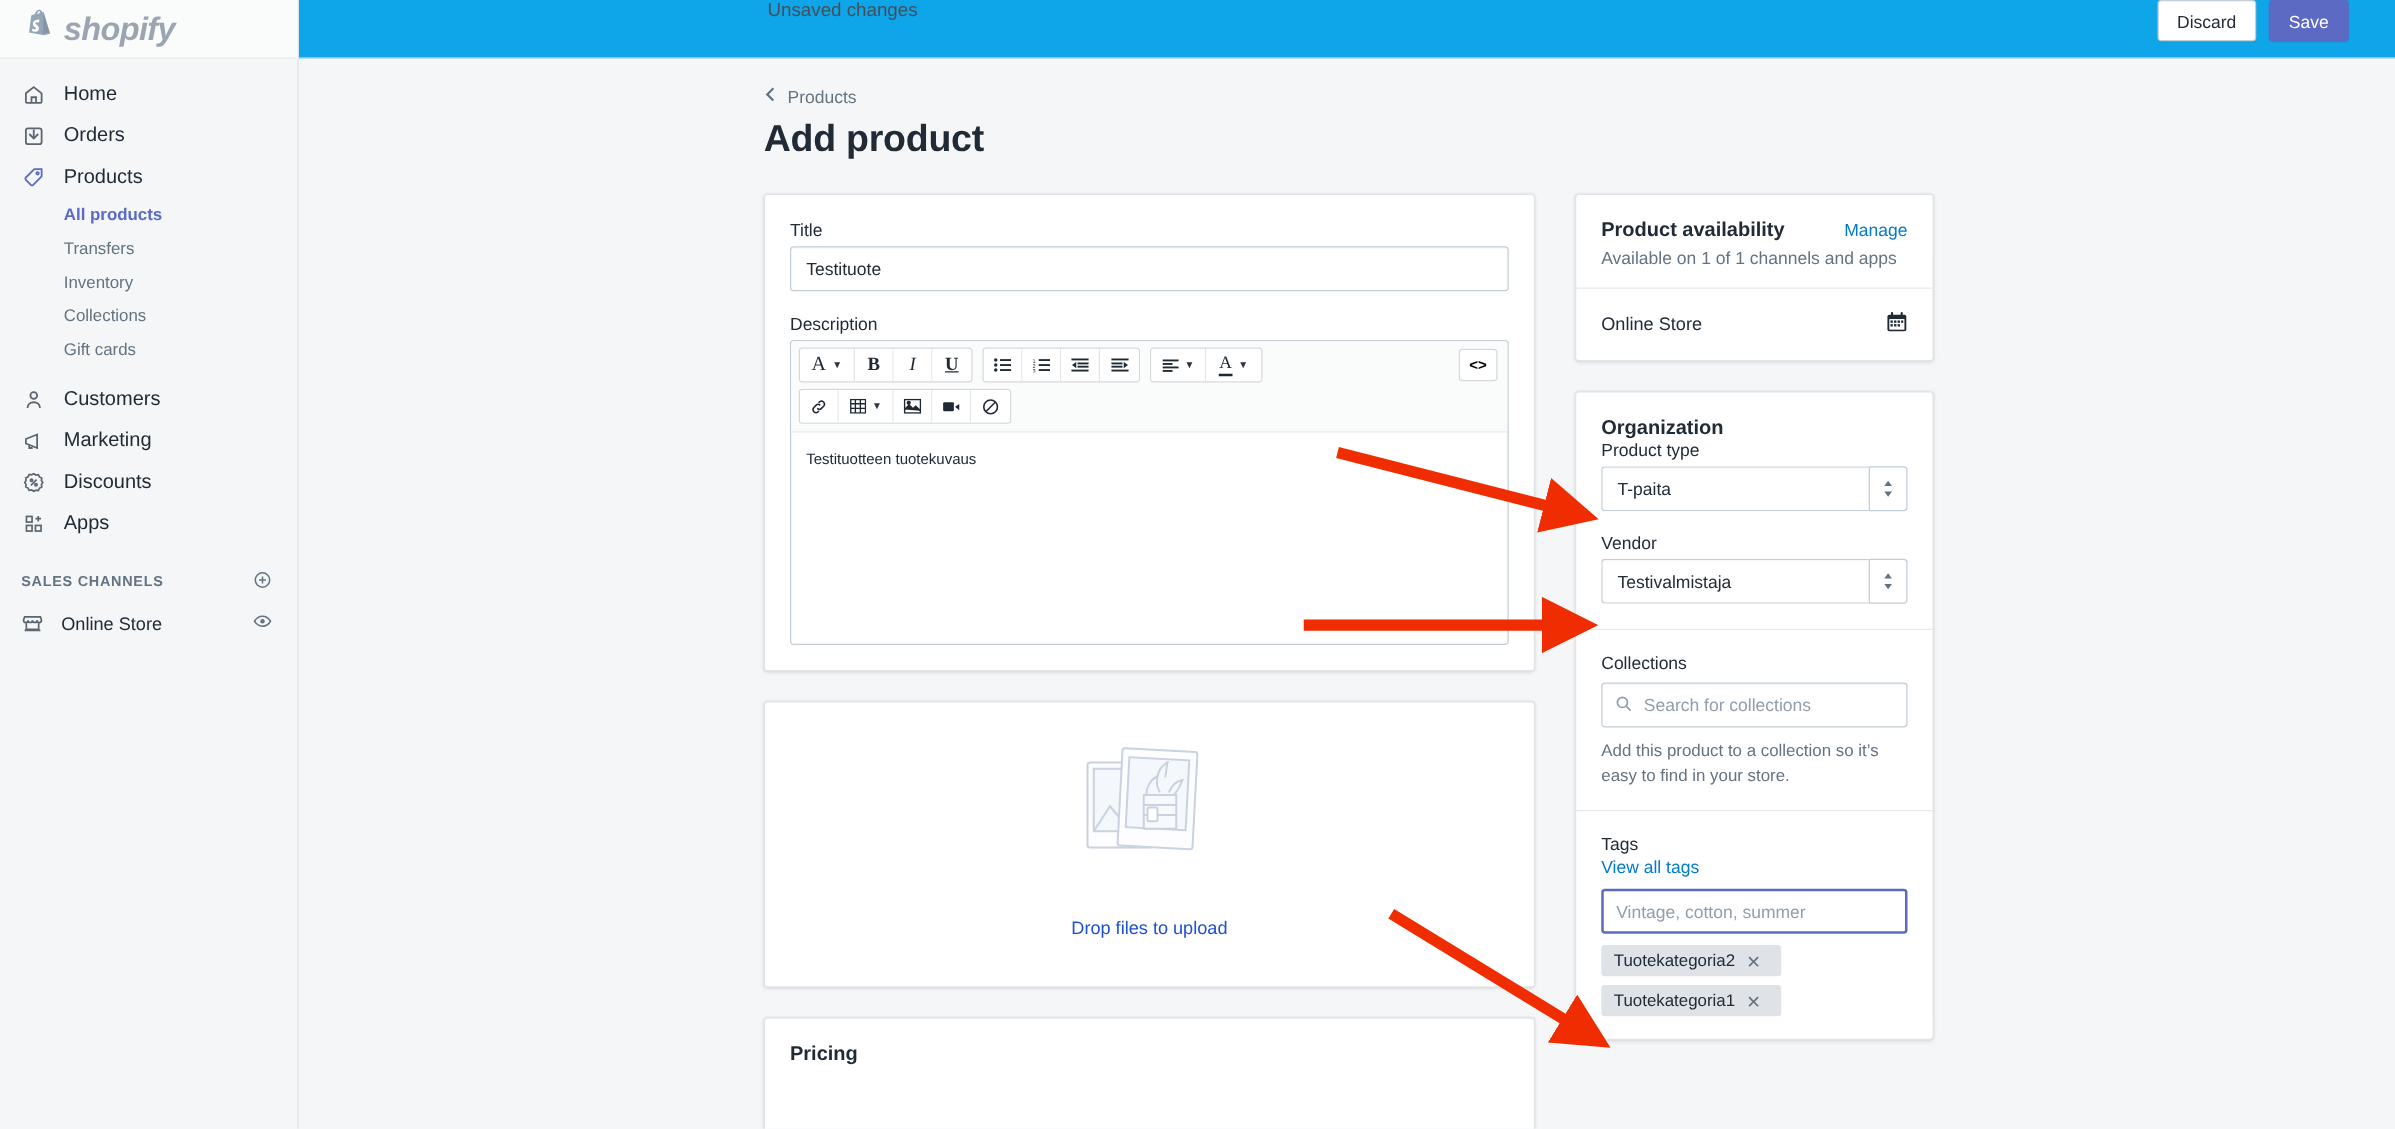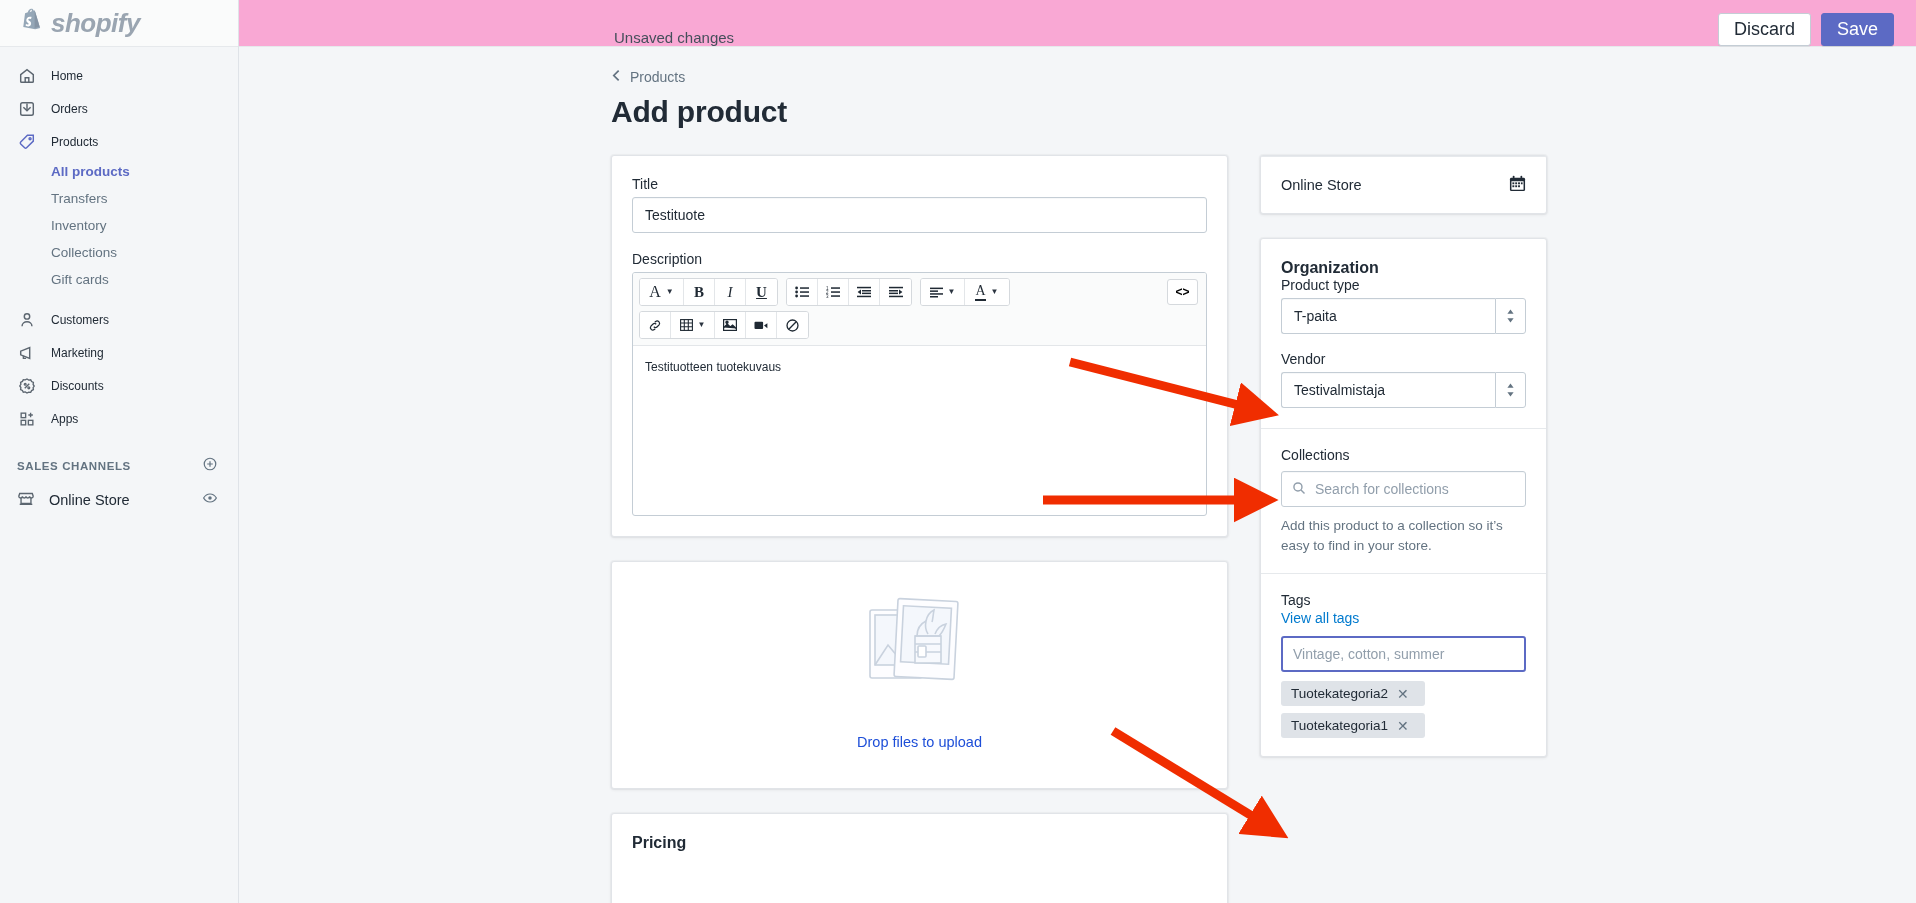--- a/index.html
+++ b/index.html
@@ -28,21 +28,21 @@
   }
   .logo-mark { display: flex; align-items: center; gap: 7px; }
   .logo-word {
     font-size: 26px; font-style: italic; font-weight: 700;
     color: #9aa5b1; letter-spacing: -0.5px;
   }
   .nav { padding-top: 12px; }
   .nav-item {
     display: flex; align-items: center;
     height: 33px; padding-left: 17px; gap: 14px;
-    font-size: 12px; color: #212b36;
+    font-size: 16px; color: #212b36;
     cursor: pointer;
   }
   .nav-item .ico { width: 20px; height: 20px; flex: 0 0 20px; display:flex; align-items:center; justify-content:center;}
   .nav-item.active .ico svg { stroke: #5c6ac4; }
   .sub-item {
     height: 27px; padding-left: 51px;
     display: flex; align-items: center;
     font-size: 13.5px; color: #637381;
     cursor: pointer;
   }
@@ -58,34 +58,34 @@
   }
   .chan-item {
     display:flex; align-items:center; justify-content: space-between;
     padding: 0 20px 0 17px; height: 33px; cursor:pointer;
   }
   .chan-left { display:flex; align-items:center; gap:14px; font-size:14.5px; color:#212b36; }
 
   
   .main { flex: 1; height: 903px; position: relative; overflow: hidden; }
   .topbar {
-    height: 47px; background: #f9a8d4;
+    height: 47px; background: #0ea5e9;
     border-bottom: 1px solid #e6e9ec;
-    display: flex; align-items: flex-end;
-    padding: 0 22px 0 0;
+    display: flex; align-items: flex-start;
+    padding: 0 37px 0 0;
     position: relative;
   }
   .unsaved {
     position: absolute; left: 375px;
     font-size: 15px; color: #454f5b;
   }
   .topbar-actions { margin-left: auto; display: flex; gap: 10px; align-items: center; }
   .btn {
     height: 33px; padding: 0 15px;
-    border-radius: 3px; font-size: 18px;
+    border-radius: 3px; font-size: 14px;
     display: flex; align-items: center; justify-content: center;
     cursor: pointer; border: 1px solid transparent;
   }
   .btn-default {
     background: #fff; color: #212b36;
     border: 1px solid #c4cdd5;
     box-shadow: 0 1px 0 rgba(22,29,37,.05);
   }
   .btn-primary {
     background: #5c6ac4; color: #fff;
@@ -552,20 +552,27 @@
             <div class="card" style="min-height:110px">
               <div class="card-pad">
                 <div class="card-title">Pricing</div>
               </div>
             </div>
           </div>
 
           <div class="col-side">
 
             <div class="card">
+              <div class="card-pad" style="padding-bottom:16px">
+                <div class="side-head">
+                  <div class="card-title">Product availability</div>
+                  <div class="link">Manage</div>
+                </div>
+                <div class="side-sub">Available on 1 of 1 channels and apps</div>
+              </div>
               <div class="card-sec">
                 <div class="chan-row">
                   <span>Online Store</span>
                   <span>
                     <svg width="17" height="17" viewBox="0 0 18 18" fill="#212b36">
                       <rect x="1" y="3" width="16" height="14" rx="1.5"></rect>
                       <rect x="2.6" y="6.6" width="12.8" height="9" fill="#fff"></rect>
                       <rect x="3.6" y="7.8" width="2" height="2"></rect>
                         <rect x="6.6" y="7.8" width="2" height="2"></rect>
                         <rect x="9.6" y="7.8" width="2" height="2"></rect>

